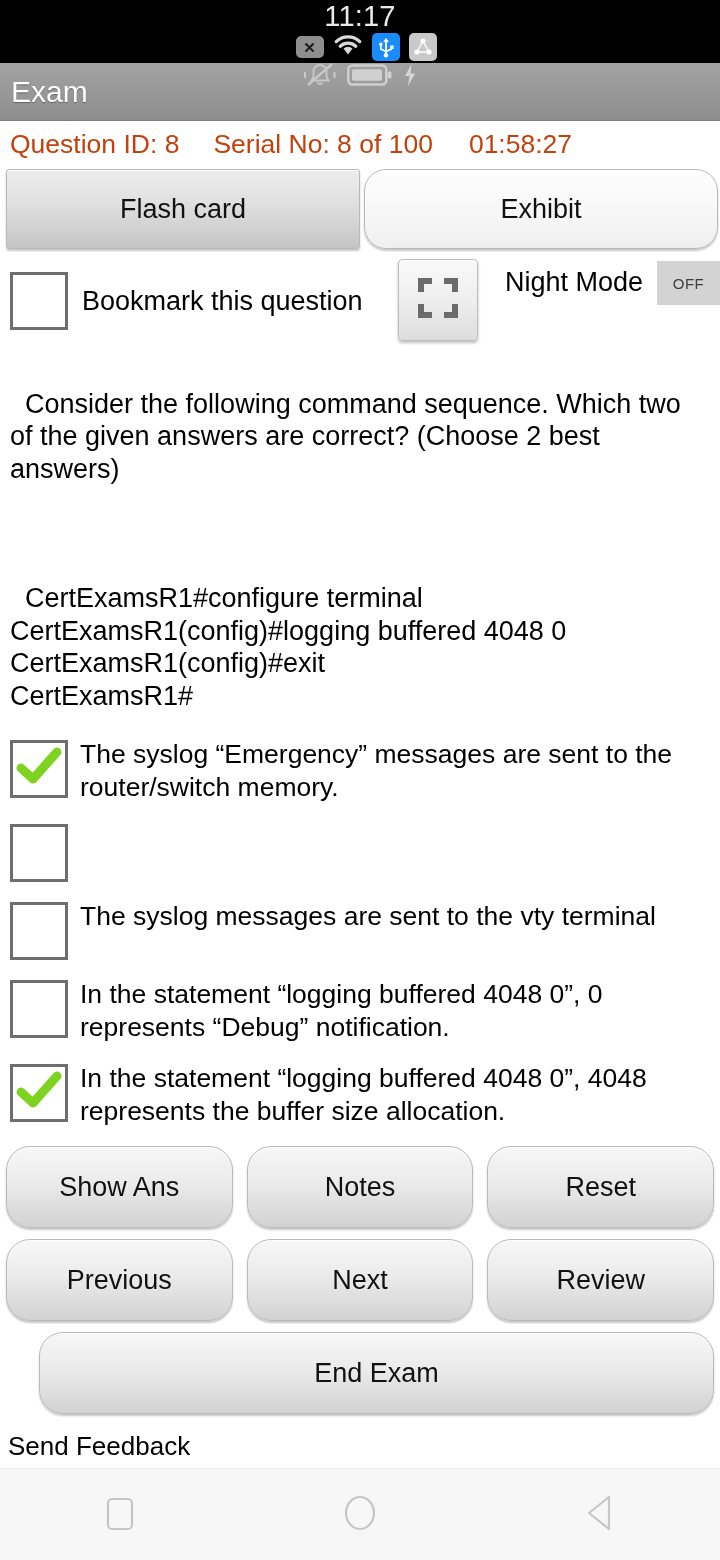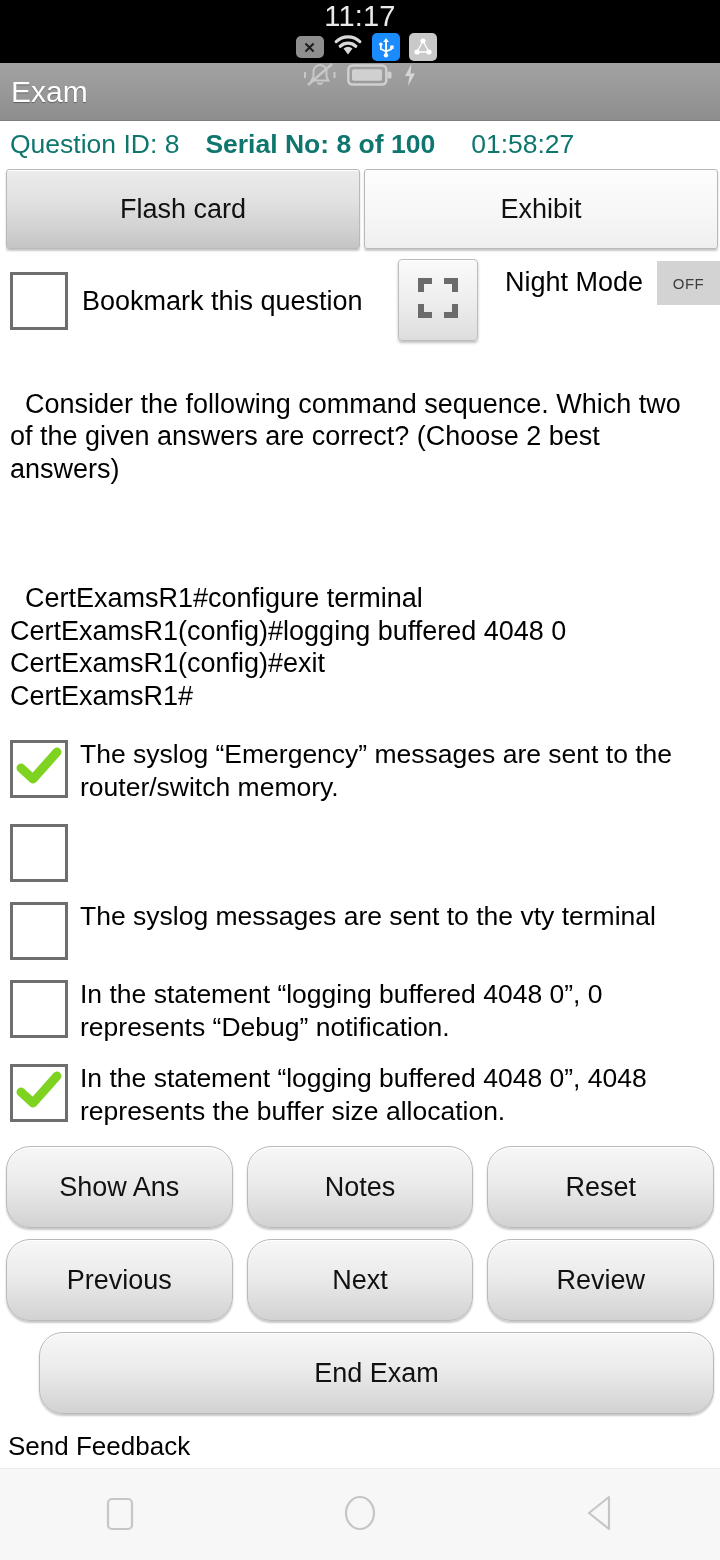--- a/index.html
+++ b/index.html
@@ -45,38 +45,39 @@
     padding-left: 11px;
   }
   .titlebar-text {
     color: #ffffff; font-size: 30px; font-weight: 400;
     text-shadow: 0 1px 1px rgba(0,0,0,.35);
   }
 
   
   .inforow {
     height: 46px; display: flex; align-items: center;
-    padding: 0 10px; color: #0f766e; font-size: 26.5px;
+    padding: 0 10px; color: #c2410c; font-size: 26.5px;
   }
   .inforow .qid { }
-  .inforow .serial { margin-left: 26px; font-weight: bold; }
+  .inforow .serial { margin-left: 34px; }
   .inforow .timer { margin-left: 36px; }
 
   
   .btn {
     background: linear-gradient(to bottom, #f7f7f7 0%, #ebebeb 45%, #dcdcdc 78%, #d2d2d2 100%);
     border: 1px solid #b9b9b9;
     border-radius: 3px;
     box-shadow: 0 2px 2px rgba(0,0,0,.22), inset 0 1px 0 #ffffff;
     display: flex; align-items: center; justify-content: center;
     color: #111; font-size: 27px;
     cursor: pointer; user-select: none;
   }
   .btn.light {
     background: linear-gradient(to bottom, #fdfdfd 0%, #f7f7f7 55%, #efefef 100%);
+    border-radius: 22px;
   }
   .btn.dark {
     background: linear-gradient(to bottom, #ececec 0%, #e1e1e1 40%, #cfcfcf 80%, #c4c4c4 100%);
   }
 
   
   .toprow {
     display: flex; gap: 4px;
     padding: 2px 2px 0 6px;
     height: 86px;

